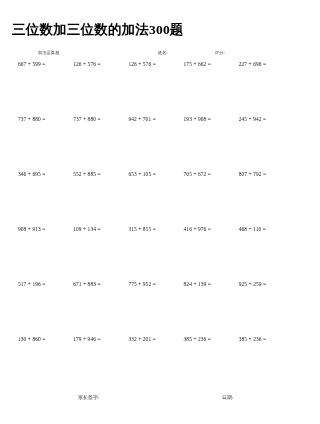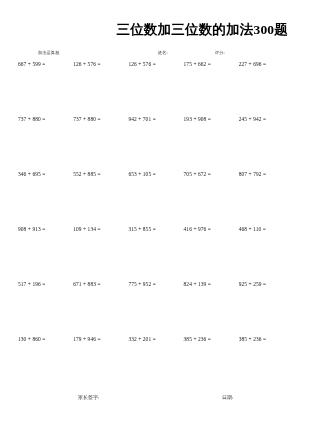--- a/index.html
+++ b/index.html
@@ -16,21 +16,21 @@
   }
   .page {
     position: relative;
     width: 300px;
     height: 424px;
     box-sizing: border-box;
     padding: 20px 12px 0 12px;
     background: #ffffff;
   }
   .worksheet-title {
-    text-align: right;
+    text-align: left;
     font-size: 13.5px;
     font-weight: bold;
     letter-spacing: 0.2px;
     margin: 2px 0 0 0;
     line-height: 1.2;
     color: #000000;
   }
   .meta-row {
     position: relative;
     height: 11px;

